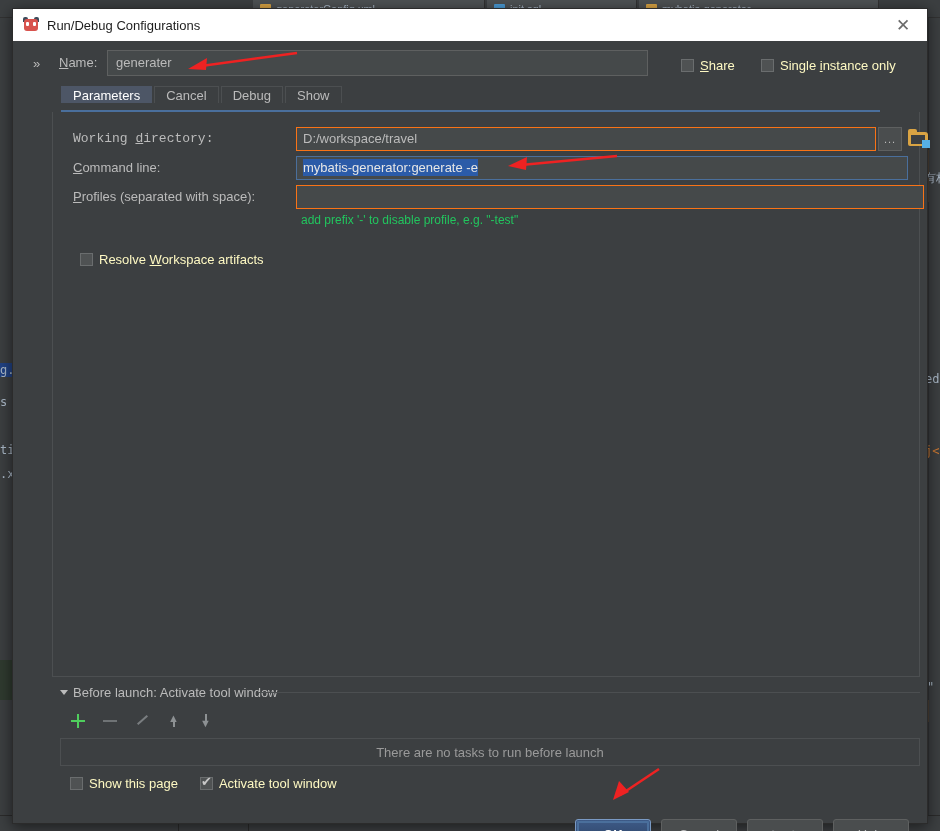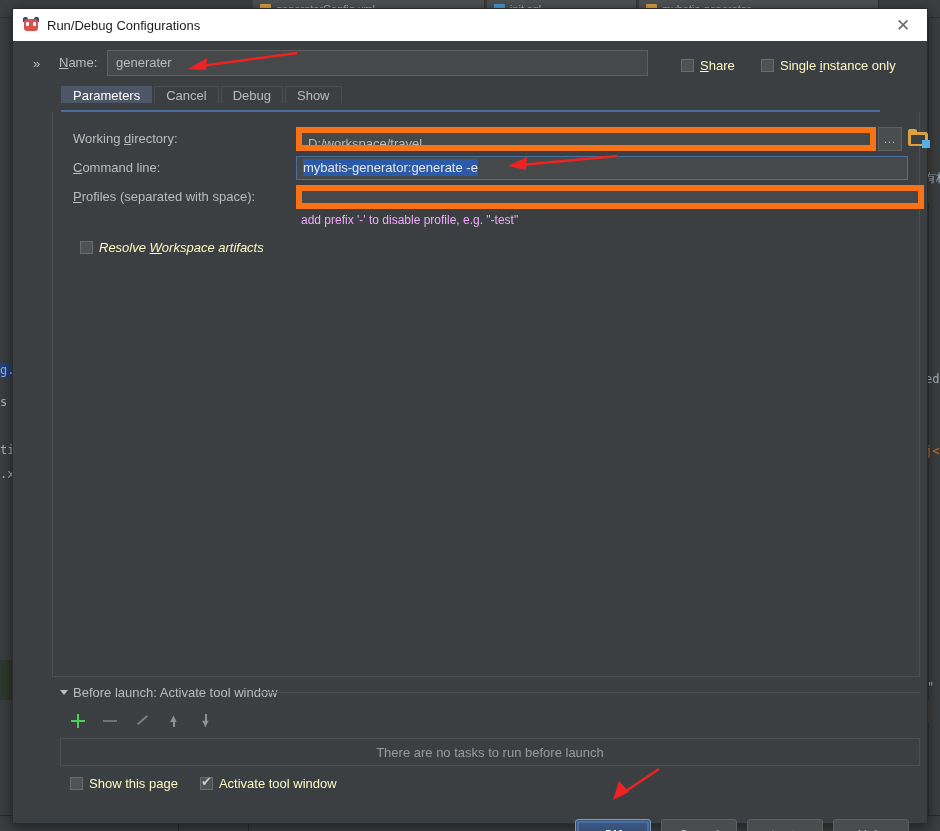--- a/index.html
+++ b/index.html
@@ -144,21 +144,21 @@
   }
 
   
   .panel {
     position: absolute; left: 39px; top: 71px; width: 868px; height: 565px;
     background: #3c3f41; border: 1px solid #4c4f51; border-top: none;
   }
   .field-label { position: absolute; font-size: 13px; color: #bbbbbb; }
   .txtfield {
     position: absolute; height: 24px; background: #45494a;
-    border: 6px solid #f97316; color: #bbbbbb; font-size: 13px;
+    border: 1px solid #f97316; color: #bbbbbb; font-size: 13px;
     padding: 0 6px; line-height: 22px; white-space: nowrap; overflow: hidden;
   }
   .txtfield.focused { border: 1px solid #4a6f9c; }
   .sel-text { background: #2b5ba8; color: #e6e6e6; padding: 1px 0; }
   .ellipsis-btn {
     position: absolute; width: 24px; height: 24px; background: #4a4d4e;
     border: 1px solid #5e6060; color: #bbbbbb; font-size: 11px;
     display: flex; align-items: center; justify-content: center;
     letter-spacing: 1px;
   }
@@ -172,21 +172,21 @@
   .folder-btn .tab2 {
     position: absolute; left: 0; top: 0px; width: 9px; height: 4px;
     background: #d9a343; border-radius: 2px 2px 0 0;
   }
   .folder-btn .inner {
     position: absolute; left: 3px; top: 6px; width: 14px; height: 9px; background: #3c3f41;
   }
   .folder-btn .dot {
     position: absolute; right: 0px; bottom: 1px; width: 8px; height: 8px; background: #56b0e6;
   }
-  .hint { position: absolute; font-size: 12px; color: #f0abfc; }
+  .hint { position: absolute; font-size: 12px; color: #22c55e; }
   .chk-row { position: absolute; display: flex; align-items: center; }
 
   
   .bl-header { position: absolute; left: 47px; top: 644px; display: flex; align-items: center; }
   .tri-down { width: 0; height: 0; border-left: 4px solid transparent;
     border-right: 4px solid transparent; border-top: 5px solid #bbbbbb; margin-right: 5px; }
   .bl-title { font-size: 13px; color: #bbbbbb; }
   .bl-rule { position: absolute; left: 246px; top: 651px; width: 661px; height: 1px; background: #4c4f51; }
 
   .bl-toolbar { position: absolute; left: 57px; top: 672px; display: flex; gap: 16px; align-items: center; }
@@ -322,38 +322,38 @@
     <div class="tabs">
       <div class="tab active">Parameters</div>
       <div class="tab">Cancel</div>
       <div class="tab">Debug</div>
       <div class="tab">Show</div>
     </div>
     <div class="tabline"></div>
 
     <div class="panel">
 
-      <div class="field-label" style="left:20px; top:19px;">Working <u>d</u>irectory:</div>
+      <div class="field-label" style="left:20px; top:19px;font-family:Liberation Mono, monospace;">Working <u>d</u>irectory:</div>
       <div class="txtfield" style="left:243px; top:15px; width:580px;">D:/workspace/travel</div>
       <div class="ellipsis-btn" style="left:825px; top:15px;">...</div>
       <div class="folder-btn" style="left:855px; top:17px;">
         <div class="tab2"></div>
           <div class="body"></div>
           <div class="inner"></div>
           <div class="dot"></div>
       </div>
 
       <div class="field-label" style="left:20px; top:48px;"><u>C</u>ommand line:</div>
       <div class="txtfield focused" style="left:243px; top:44px; width:612px;"><span class="sel-text">mybatis-generator:generate -e</span></div>
 
       <div class="field-label" style="left:20px; top:77px;"><u>P</u>rofiles (separated with space):</div>
       <div class="txtfield" style="left:243px; top:73px; width:628px;"></div>
       <div class="hint" style="left:248px; top:101px;">add prefix '-' to disable profile, e.g. "-test"</div>
 
-      <div class="chk-row" style="left:27px; top:128px;font-style:italic;">
+      <div class="chk-row" style="left:27px; top:140px;">
         <span class="cbx"></span>
         <span class="cb-label">Resolve <u>W</u>orkspace artifacts</span>
       </div>
     </div>
 
     <div class="bl-header">
       <span class="tri-down"></span>
       <span class="bl-title">Before launch: Activate tool window</span>
     </div>
     <div class="bl-rule"></div>

